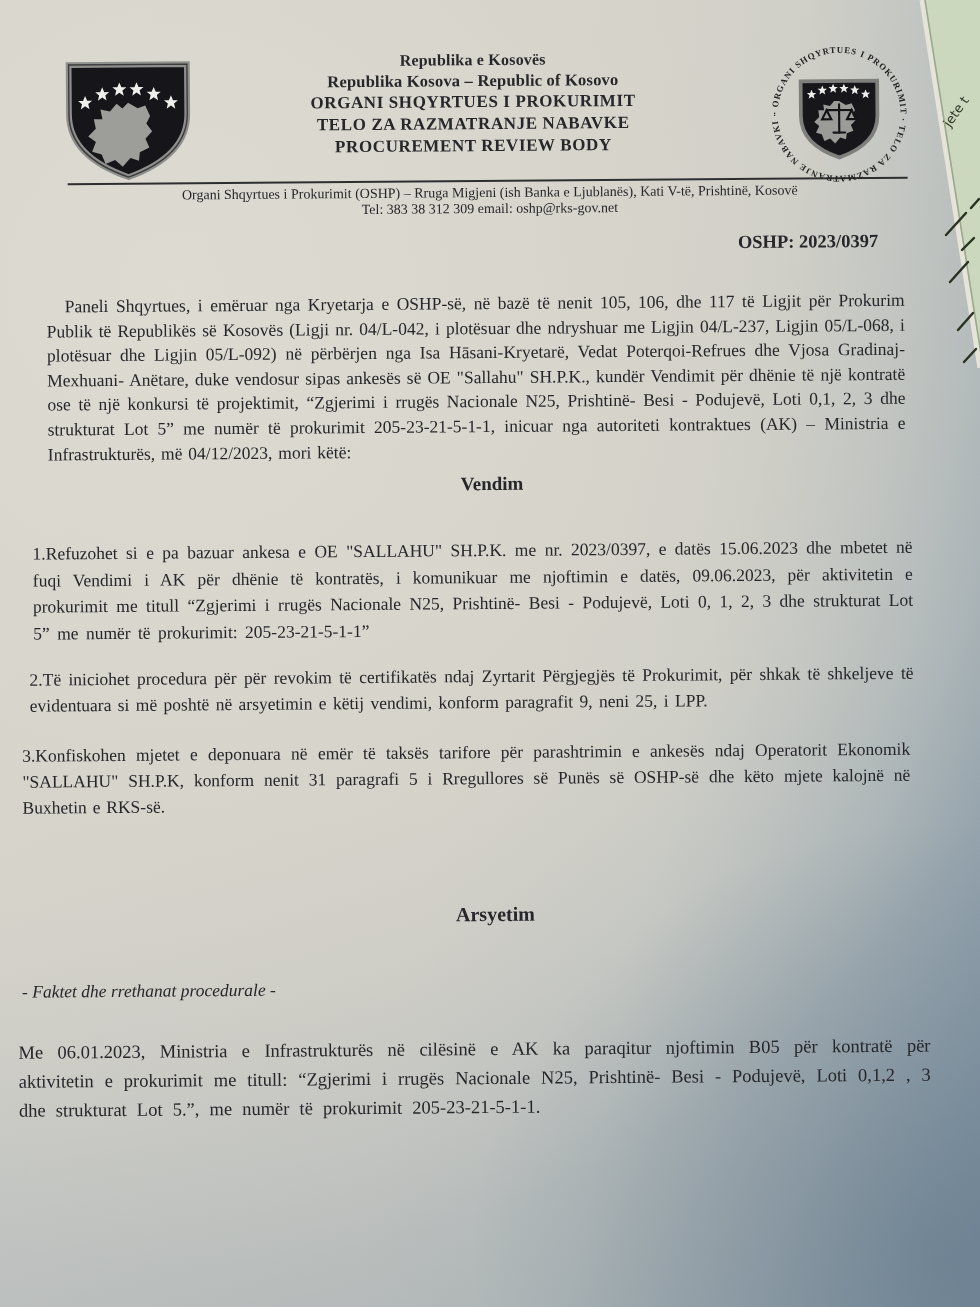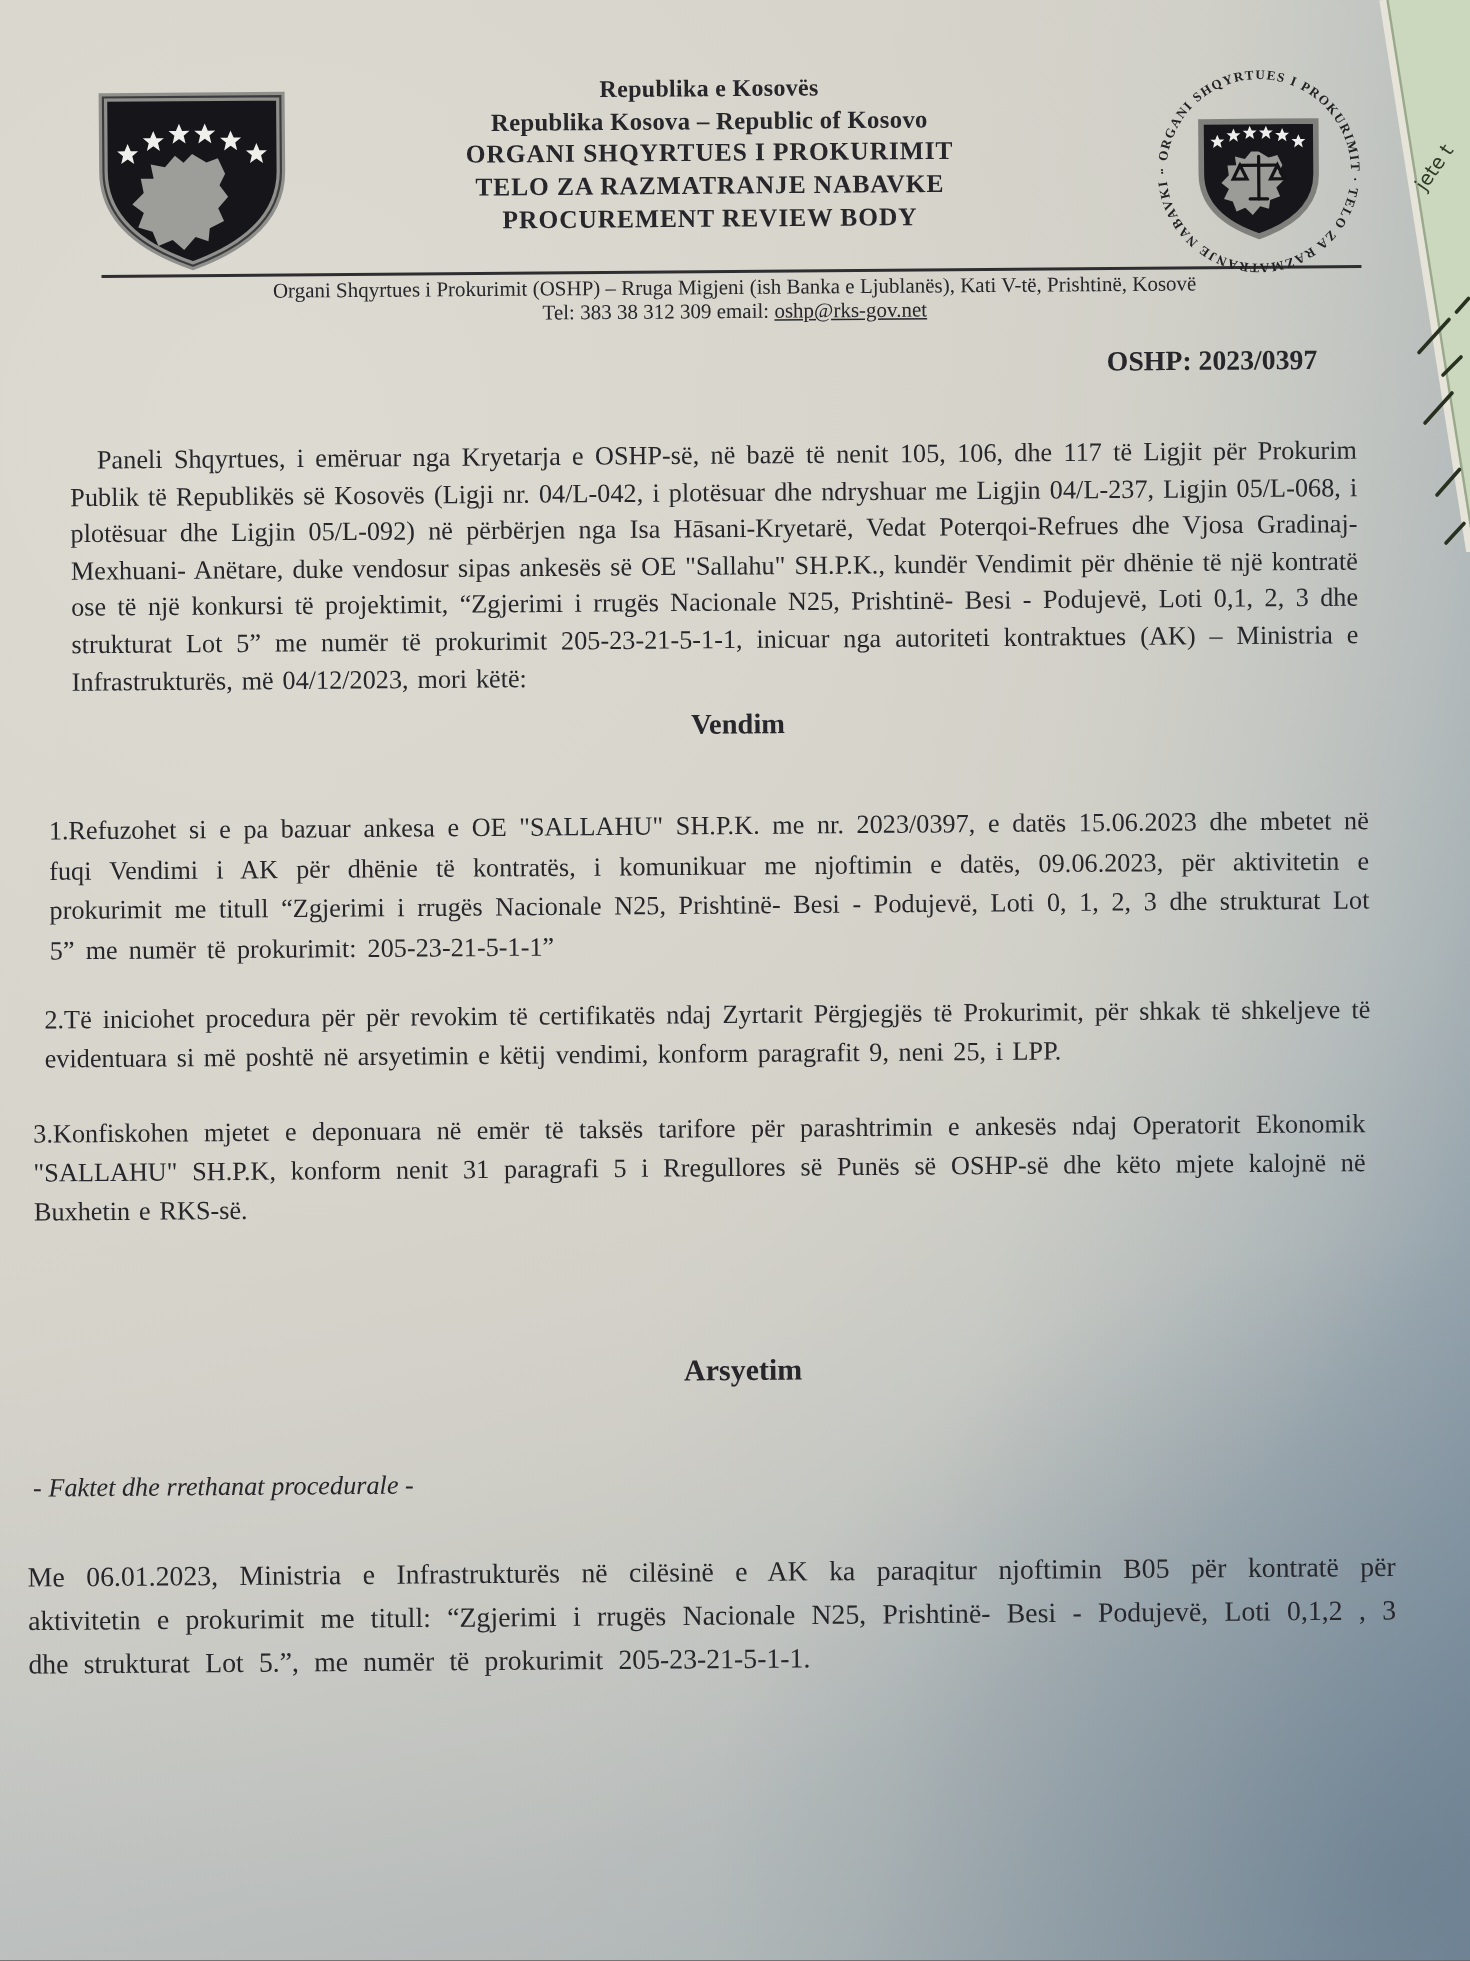--- a/index.html
+++ b/index.html
@@ -30,21 +30,21 @@
   .header-row{position:relative;height:140px;padding:40px 52px 0 62px;display:flex;align-items:flex-start;}
   .emblem{flex:none;margin-top:16px;}
   .header-center{flex:1;text-align:center;font-weight:bold;margin-top:10px;letter-spacing:.2px;}
   .hl1{font-size:16px;line-height:20px;}
   .hl2{font-size:16.5px;line-height:21px;}
   .hl3,.hl4,.hl5{font-size:17px;line-height:22px;letter-spacing:.6px;}
   .seal{flex:none;margin-top:-2px;position:relative;z-index:3;}
   .header-rule{border:none;border-top:2.5px solid #2e2e31;margin:0 72px 0 68px;}
   .address-line{text-align:center;font-size:14px;line-height:15px;margin-top:3px;}
   .tel-line{text-align:center;font-size:14px;line-height:15px;margin-top:1px;}
-  .email-text{text-decoration:underline;}
+  .email-text{}
   .case-number{text-align:right;padding-right:102px;margin-top:18px;font-weight:bold;font-size:18.5px;}
   .p-intro{margin:36px 76px 0 46px;font-size:17.5px;line-height:24.6px;text-align:justify;text-indent:18px;word-spacing:1.5px;}
   .h-vendim{text-align:center;font-weight:bold;font-size:19px;margin:10px 0 0 0;}
   .p-dec{font-size:17.5px;text-align:justify;}
   .p-dec1{margin:42px 70px 0 30px;line-height:26.5px;word-spacing:3px;}
   .p-dec2{margin:20px 70px 0 26px;line-height:26px;word-spacing:2px;}
   .p-dec3{margin:24px 74px 0 18px;line-height:26px;word-spacing:1.5px;}
   .h-arsyetim{text-align:center;font-weight:bold;font-size:20px;margin:86px 0 0 0;}
   .p-facts-sub{margin:52px 0 0 16px;font-style:italic;font-size:17.5px;}
   .p-facts{margin:36px 56px 0 12px;font-size:18.5px;line-height:29px;text-align:justify;word-spacing:5.5px;}

